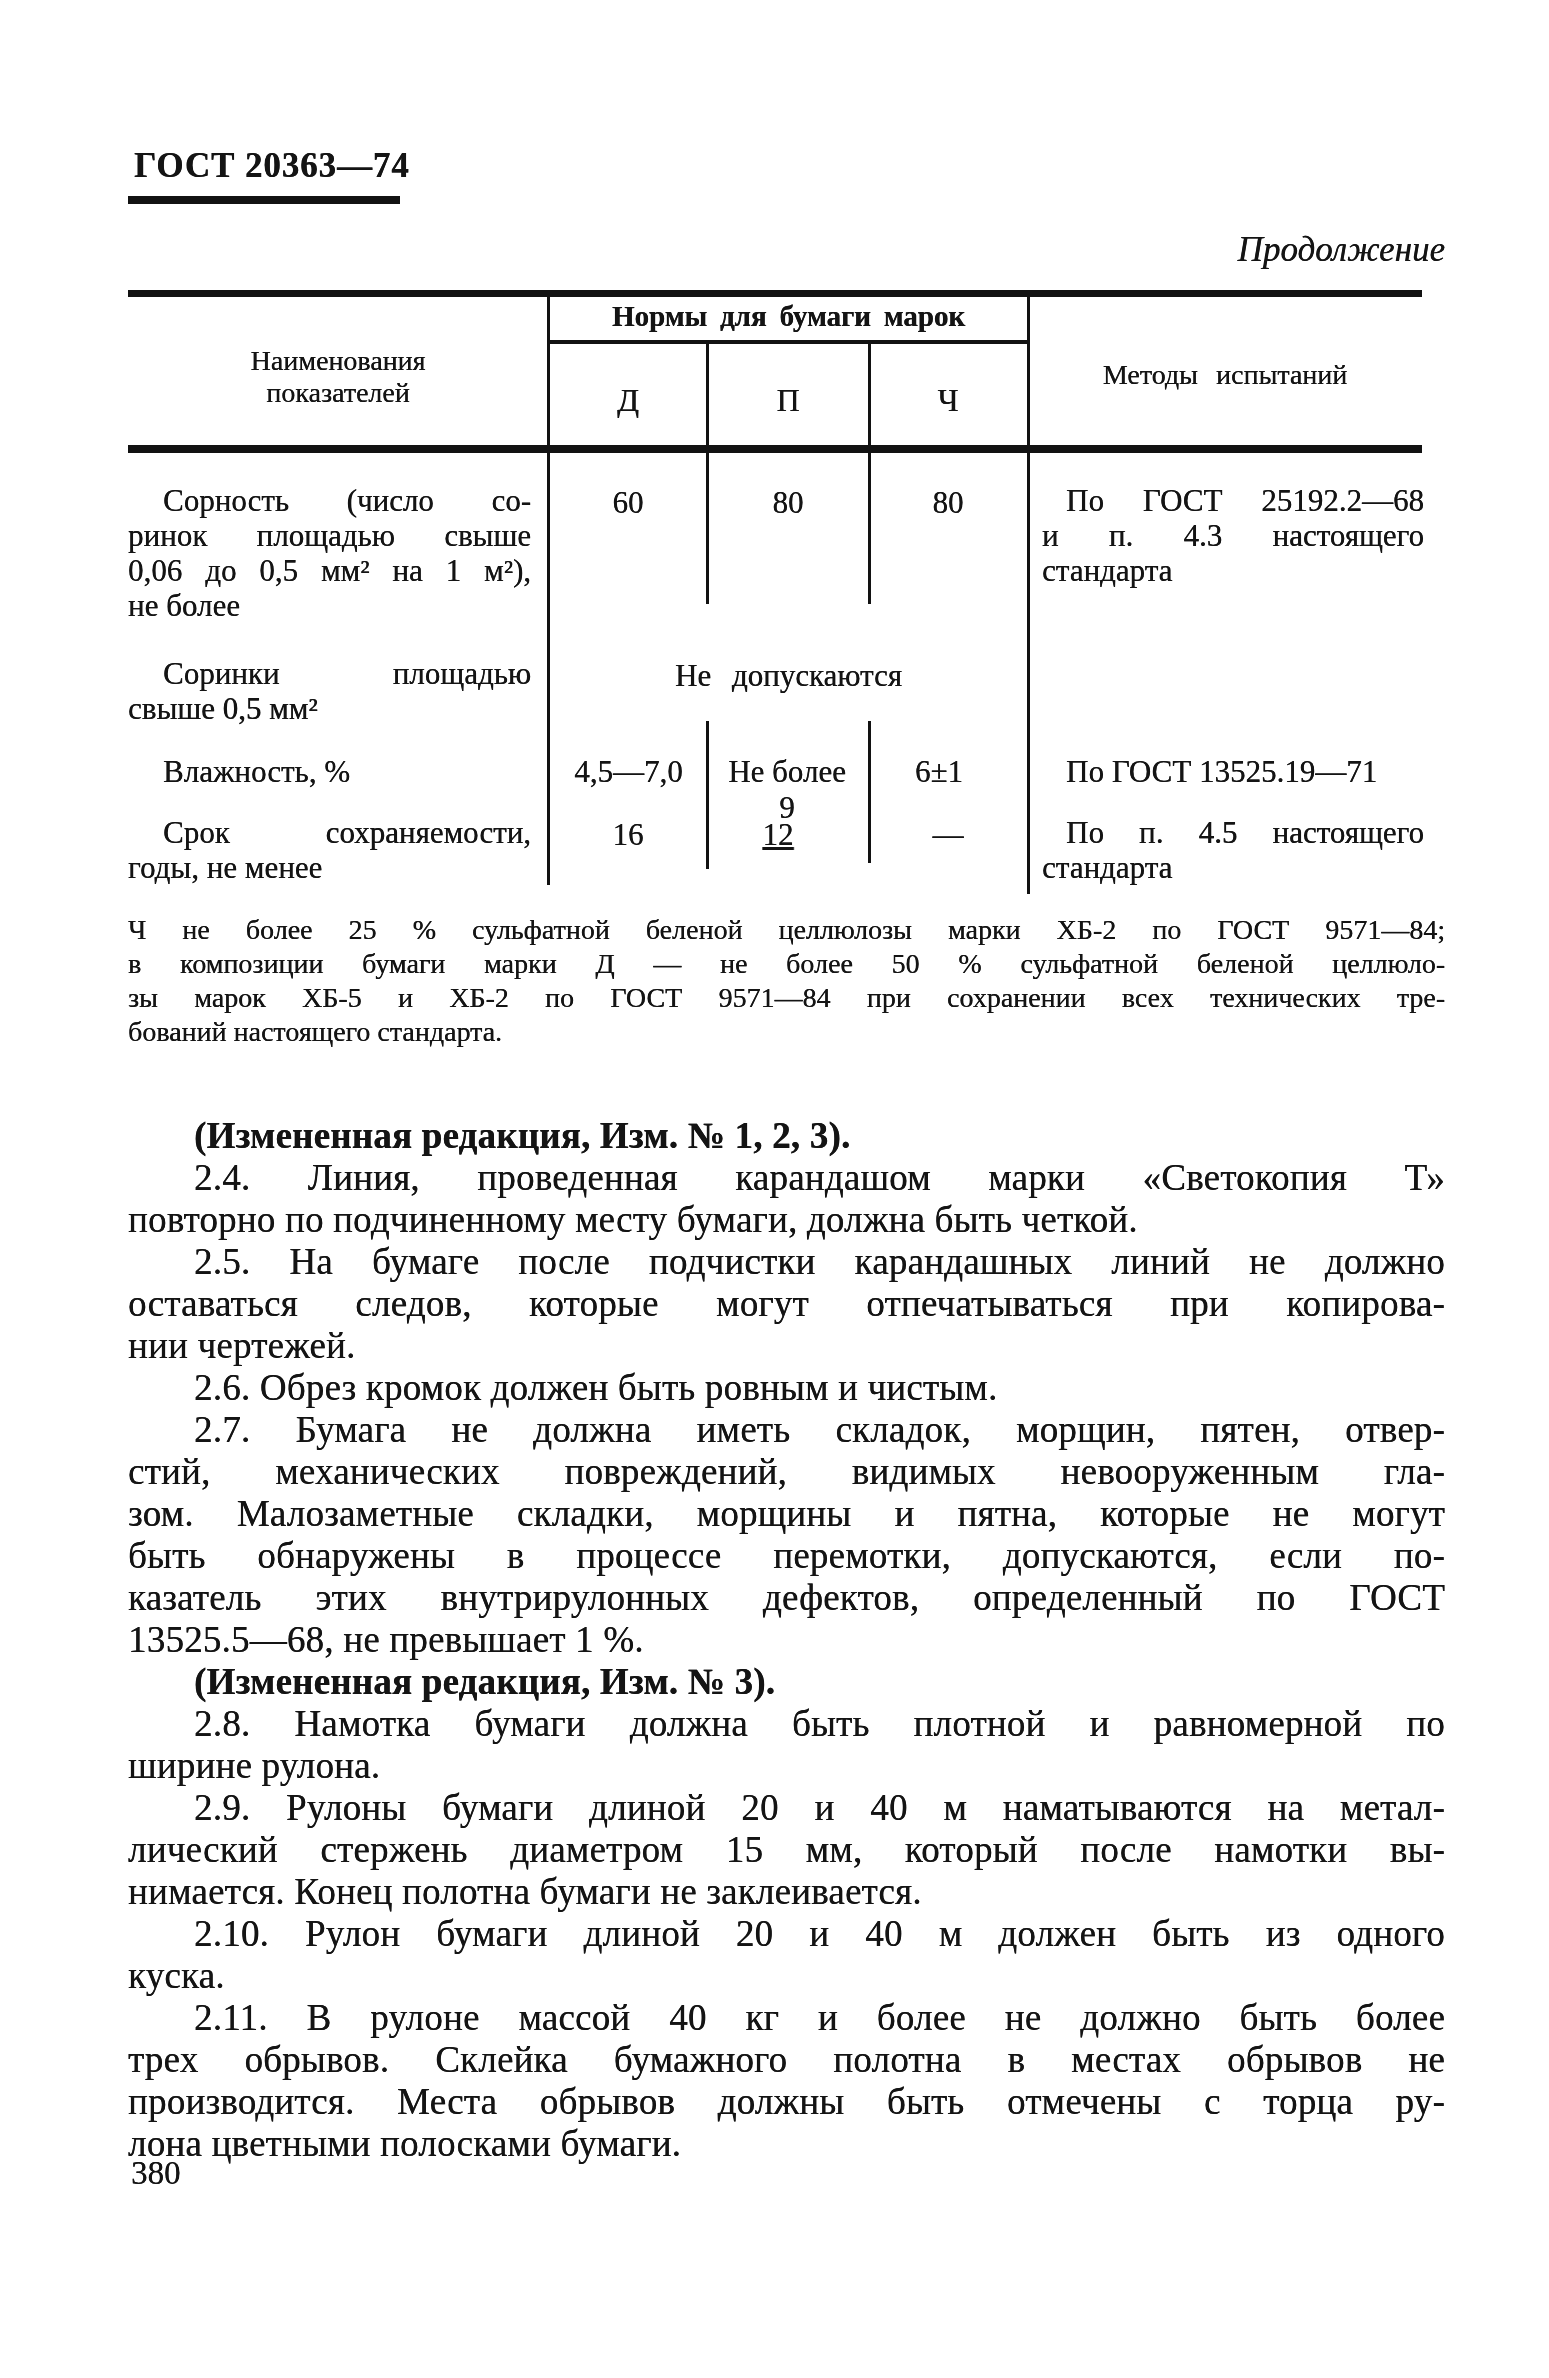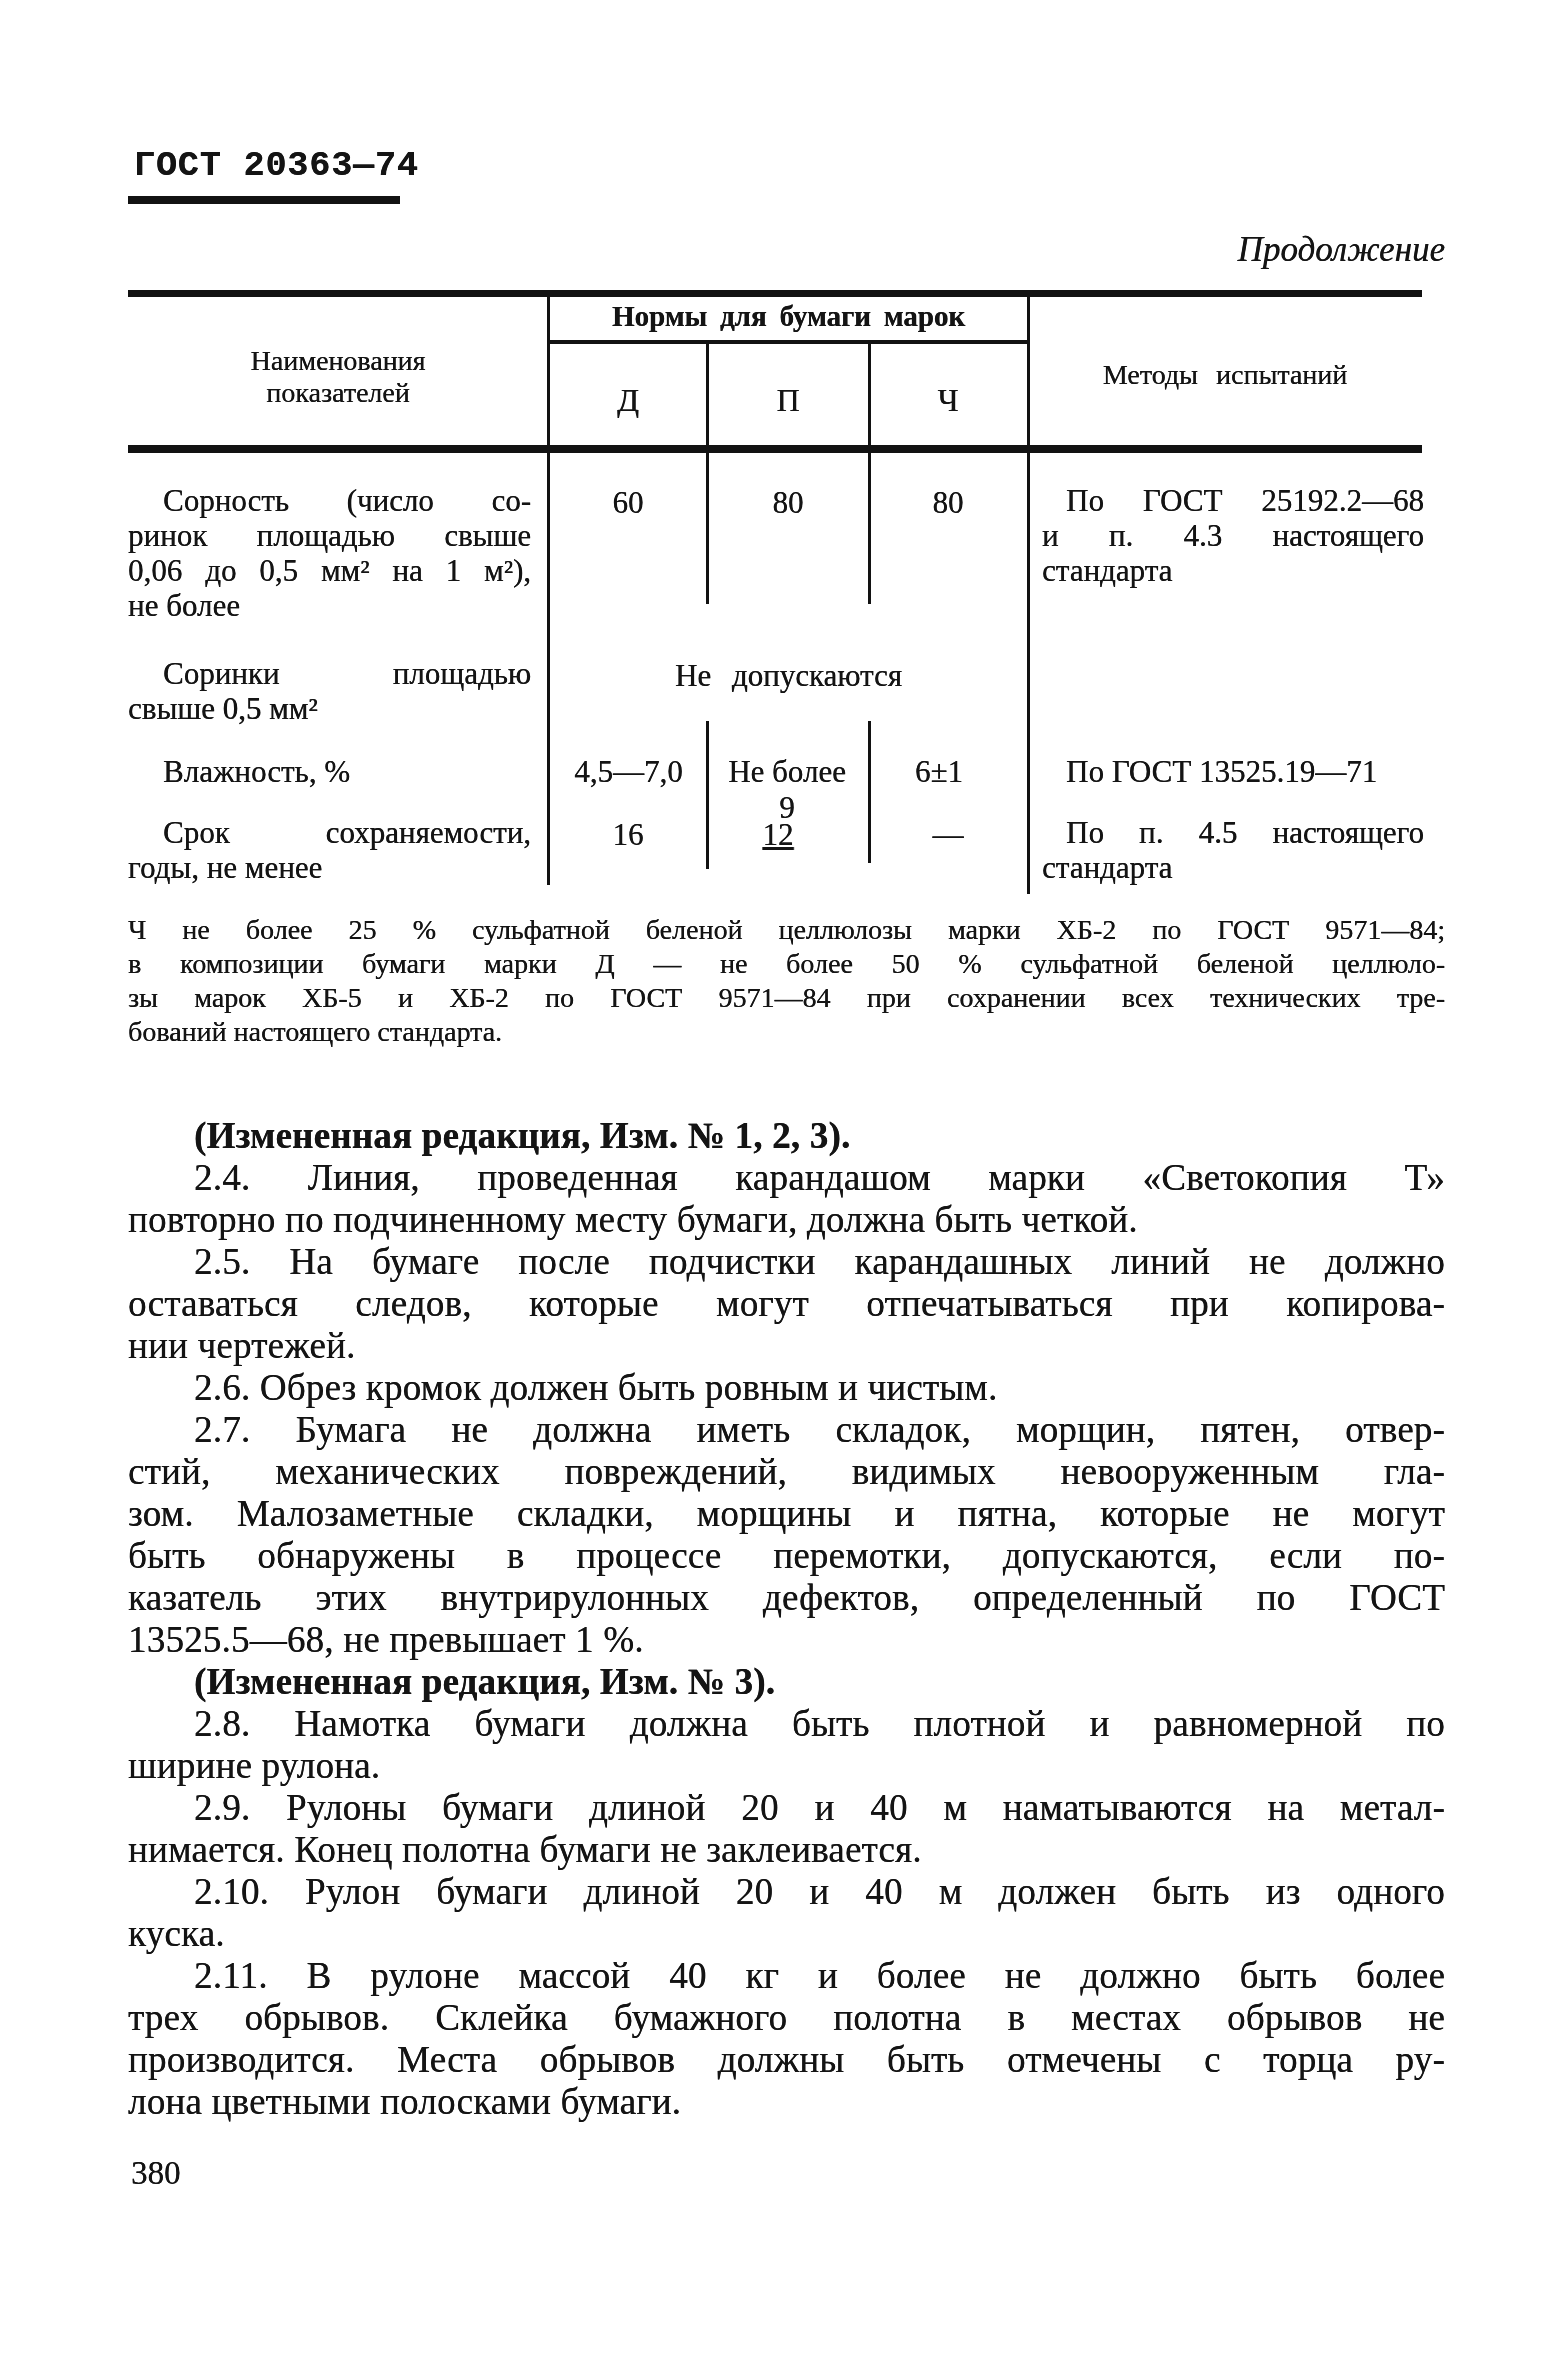--- a/index.html
+++ b/index.html
@@ -5,21 +5,21 @@
   html,body { margin:0; padding:0; background:#d9d9d9; }
   .page {
     position:relative; width:1550px; height:2379px; margin:0 auto;
     background:#ffffff; color:#141414; overflow:hidden;
     font-family:"Liberation Serif","DejaVu Serif",serif;
     text-shadow:0.3px 0 0 currentColor;
   }
   
   .doc-number {
     position:absolute; left:134px; top:146px;
-    font-family:Liberation Mono, monospace;
+    font-family:Liberation Serif, serif;
     font-weight:700; font-size:35px; letter-spacing:0.9px; white-space:nowrap;
   }
   .doc-underline { position:absolute; left:128px; top:196px; width:272px; height:8.4px; background:#121212; }
   .continuation {
     position:absolute; top:230px; right:105px;
     font-style:italic; font-size:35px; white-space:nowrap;
   }
   
   .hrule, .vrule { position:absolute; background:#121212; }
   .rule-top      { left:128px; top:290px;  width:1294px; height:6.6px; }
@@ -187,20 +187,21 @@
       </div>
     <div class="para bold">
         <div class="ln first last">(Измененная редакция, Изм. № 3).</div>
       </div>
     <div class="para">
         <div class="ln first">2.8. Намотка бумаги должна быть плотной и равномерной по</div>
         <div class="ln last">ширине рулона.</div>
       </div>
     <div class="para">
         <div class="ln first">2.9. Рулоны бумаги длиной 20 и 40 м наматываются на метал-</div>
+        <div class="ln">лический стержень диаметром 15 мм, который после намотки вы-</div>
         <div class="ln last">нимается. Конец полотна бумаги не заклеивается.</div>
       </div>
     <div class="para">
         <div class="ln first">2.10. Рулон бумаги длиной 20 и 40 м должен быть из одного</div>
         <div class="ln last">куска.</div>
       </div>
     <div class="para">
         <div class="ln first">2.11. В рулоне массой 40 кг и более не должно быть более</div>
         <div class="ln">трех обрывов. Склейка бумажного полотна в местах обрывов не</div>
         <div class="ln">производится. Места обрывов должны быть отмечены с торца ру-</div>

